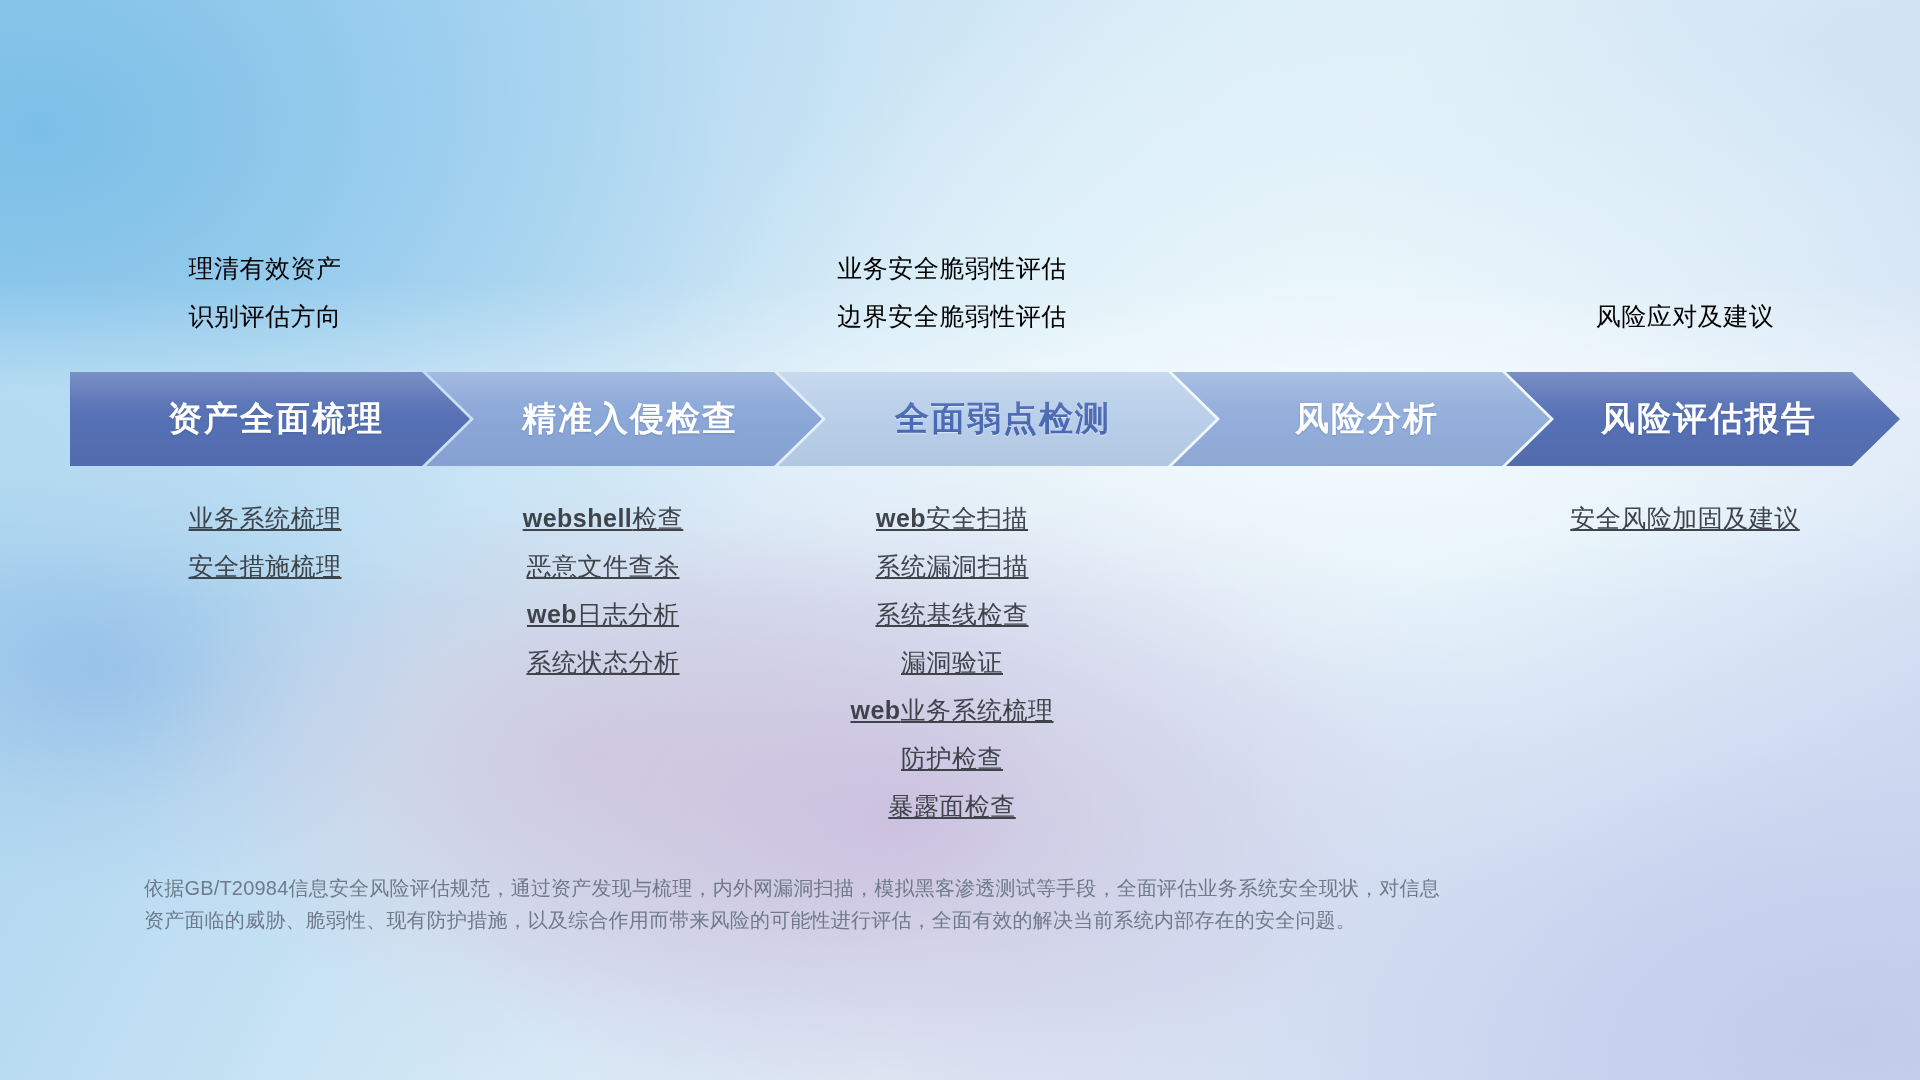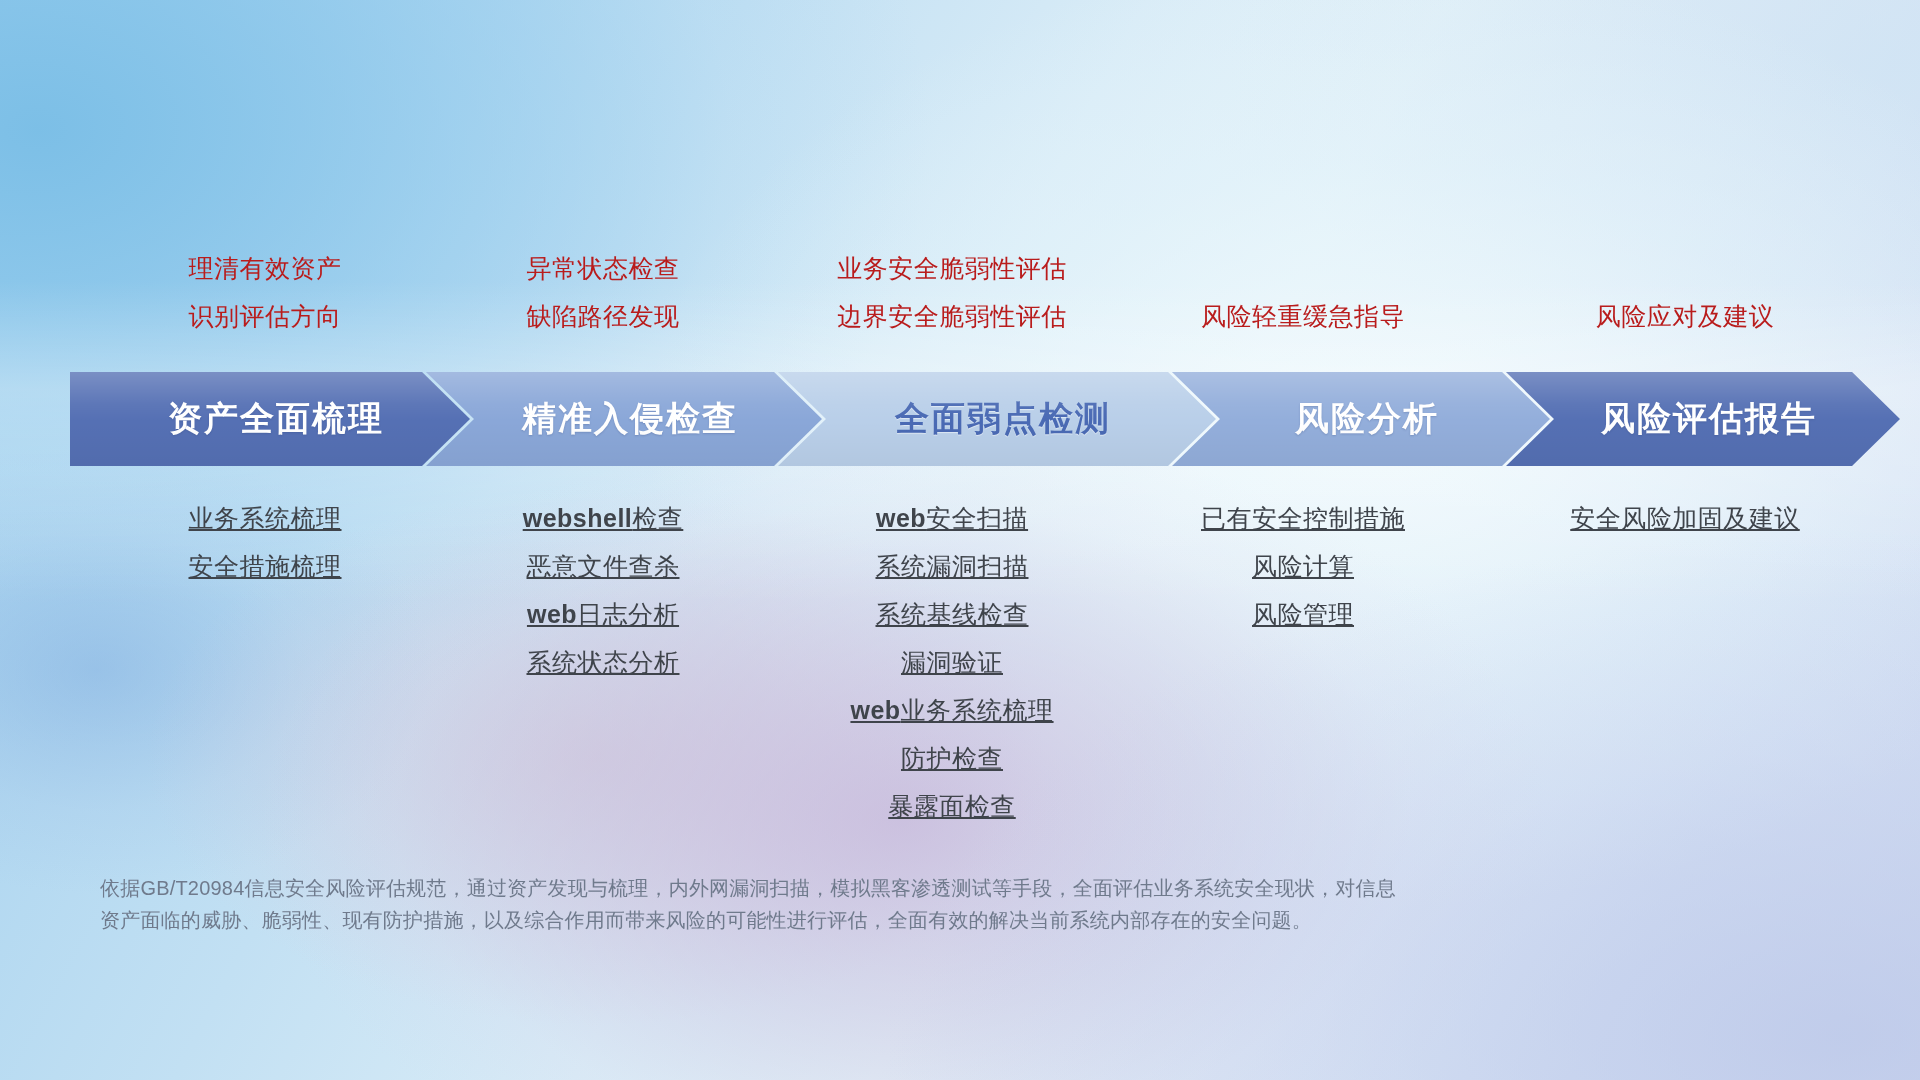--- a/index.html
+++ b/index.html
@@ -111,21 +111,21 @@
   .col-3 { left: 1068px; width: 330px; }
   .col-4 { left: 1400px; width: 430px; }
 
   
   .top-list {
     position: absolute;
     bottom: 740px;          
     left: 0;
     width: 100%;
     text-align: center;
-    color: #b91c1c;
+    color: #000000;
     font-size: 25px;
     line-height: 48px;
     letter-spacing: 0.5px;
     white-space: nowrap;
   }
   .top-list .row { display: block; }
 
   
   .banner {
     position: absolute;
@@ -204,21 +204,21 @@
   .footer {
     position: absolute;
     left: 100px;
     top: 872px;
     width: 1620px;
     color: #6f7a8c;
     font-size: 20px;
     line-height: 32px;
     letter-spacing: 0.2px;
   }
-  .footer .row { display: block; }
+  .footer .row { display: block; margin-left: 44px; }
 </style>
 </head>
 <body>
 
 <div id="stage">
 
   <div class="bg-layer bg-base"></div>
   <div class="bg-layer bg-b1"></div>
   <div class="bg-layer bg-b7"></div>
   <div class="bg-layer bg-b2"></div>
@@ -235,24 +235,20 @@
         <span class="row">理清有效资产</span>
         <span class="row">识别评估方向</span>
       </div>
       <div class="bot-list">
         <span class="row"><b></b><span>业务系统梳理</span></span>
         <span class="row"><b></b><span>安全措施梳理</span></span>
       </div>
     </div>
 
     <div class="col col-1">
-      <div class="top-list">
-        <span class="row">异常状态检查</span>
-        <span class="row">缺陷路径发现</span>
-      </div>
       <div class="bot-list">
         <span class="row"><b>webshell</b><span>检查</span></span>
         <span class="row"><b></b><span>恶意文件查杀</span></span>
         <span class="row"><b>web</b><span>日志分析</span></span>
         <span class="row"><b></b><span>系统状态分析</span></span>
       </div>
     </div>
 
     <div class="col col-2">
       <div class="top-list">
@@ -263,30 +259,20 @@
         <span class="row"><b>web</b><span>安全扫描</span></span>
         <span class="row"><b></b><span>系统漏洞扫描</span></span>
         <span class="row"><b></b><span>系统基线检查</span></span>
         <span class="row"><b></b><span>漏洞验证</span></span>
         <span class="row"><b>web</b><span>业务系统梳理</span></span>
         <span class="row"><b></b><span>防护检查</span></span>
         <span class="row"><b></b><span>暴露面检查</span></span>
       </div>
     </div>
 
-    <div class="col col-3">
-      <div class="top-list">
-        <span class="row">风险轻重缓急指导</span>
-      </div>
-      <div class="bot-list">
-        <span class="row"><b></b><span>已有安全控制措施</span></span>
-        <span class="row"><b></b><span>风险计算</span></span>
-        <span class="row"><b></b><span>风险管理</span></span>
-      </div>
-    </div>
 
     <div class="col col-4">
       <div class="top-list">
         <span class="row">风险应对及建议</span>
       </div>
       <div class="bot-list">
         <span class="row"><b></b><span>安全风险加固及建议</span></span>
       </div>
     </div>
 

